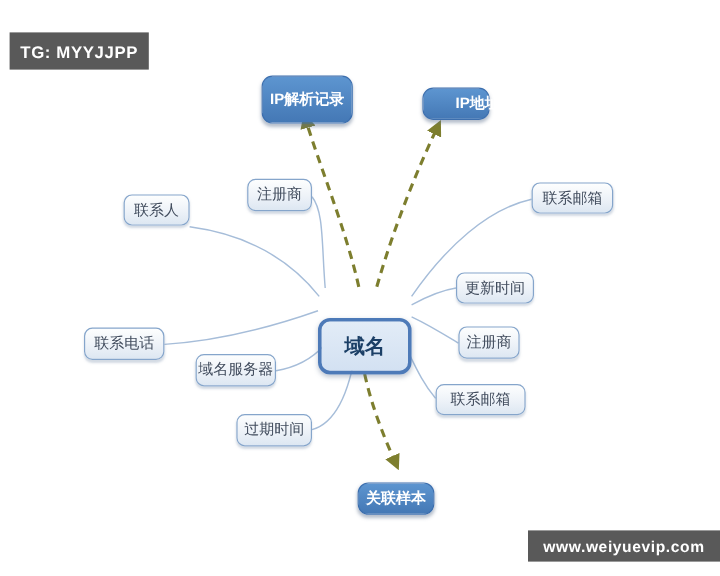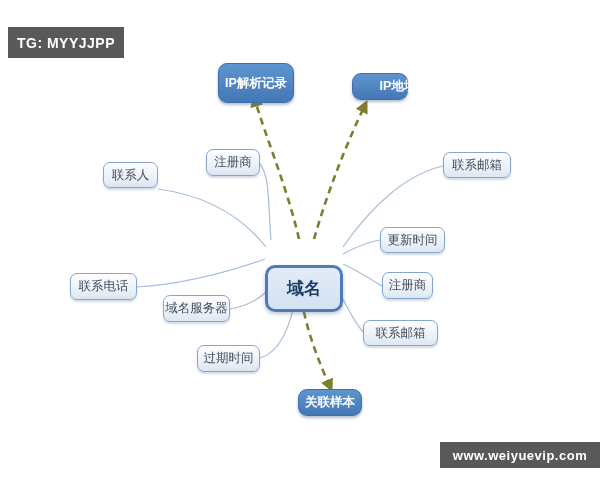--- a/index.html
+++ b/index.html
@@ -81,18 +81,18 @@
   <div class="node secondary" style="left:443px;top:152px;width:68px;height:26px;">联系邮箱</div>
   <div class="node secondary" style="left:206px;top:149px;width:54px;height:27px;">注册商</div>
   <div class="node secondary" style="left:103px;top:162px;width:55px;height:26px;">联系人</div>
   <div class="node secondary" style="left:380px;top:227px;width:65px;height:26px;">更新时间</div>
   <div class="node center" style="left:265px;top:240px;width:78px;height:47px;margin-top:25px;">域名</div>
   <div class="node secondary" style="left:382px;top:272px;width:51px;height:27px;">注册商</div>
   <div class="node secondary" style="left:70px;top:273px;width:67px;height:27px;">联系电话</div>
   <div class="node secondary" style="left:163px;top:295px;width:67px;height:27px;">域名服务器</div>
   <div class="node secondary" style="left:363px;top:320px;width:75px;height:26px;">联系邮箱</div>
   <div class="node secondary" style="left:197px;top:345px;width:63px;height:27px;text-align:right;">过期时间</div>
-  <div class="node primary" style="left:298px;top:389px;width:64px;height:27px;">关联样本</div>
+  <div class="node primary" style="left:298px;top:402px;width:64px;height:27px;">关联样本</div>
 
   <div class="watermark tg">TG: MYYJJPP</div>
   <div class="watermark site">www.weiyuevip.com</div>
 
 </div>
 
 </body></html>

